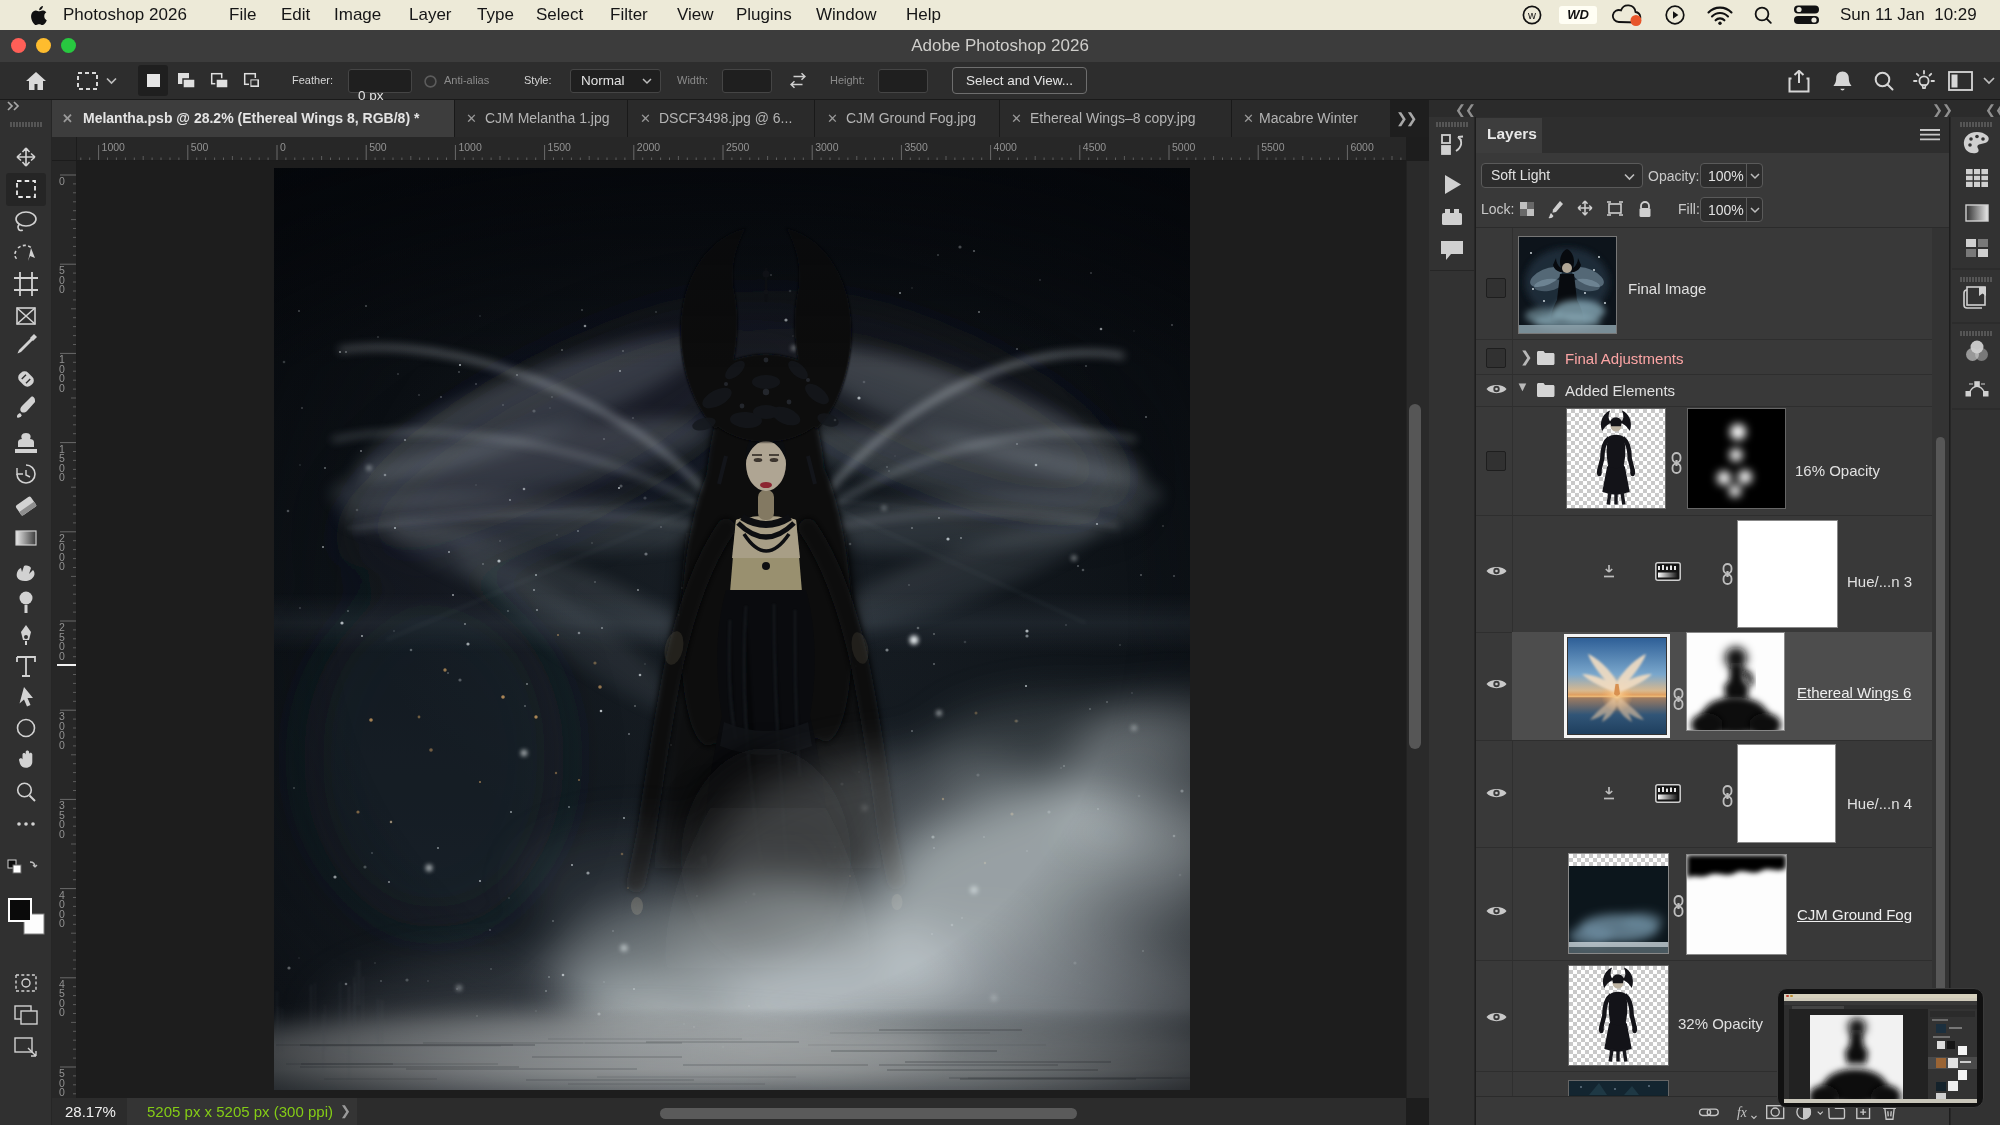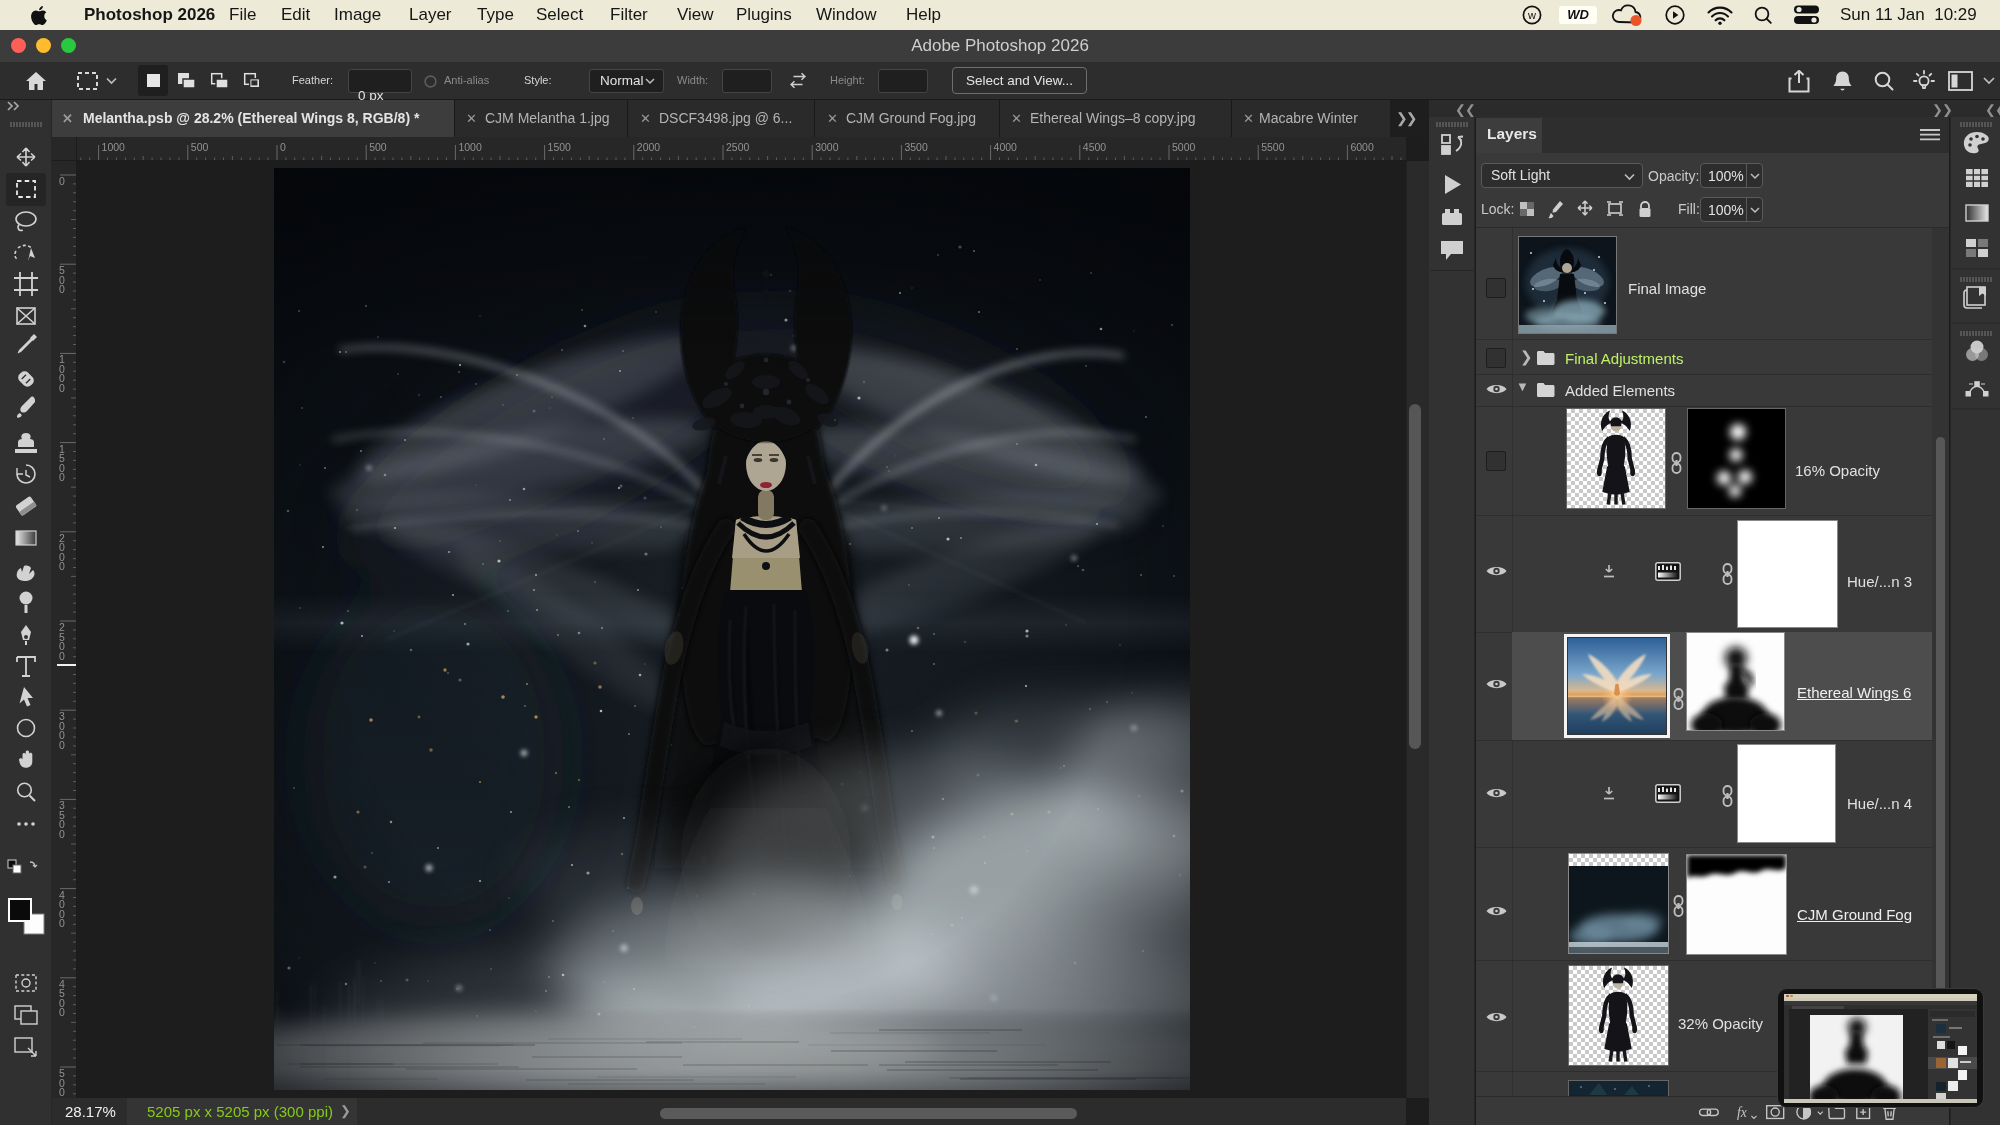--- a/index.html
+++ b/index.html
@@ -41,21 +41,21 @@
 .checker{background:conic-gradient(#c9c9c9 25%,#ffffff 0 50%,#c9c9c9 0 75%,#ffffff 0);background-size:8px 8px}
 .thumbb{position:absolute;border:1px solid #555}
 </style></head>
 <body>
 <div id="stage">
 
 <div class="abs" id="menubar">
  <svg class="abs" style="left:29px;top:6px" width="18" height="20" viewBox="0 0 18 20">
         <path d="M12.9 10.6c0-2.6 2.1-3.8 2.2-3.9-1.2-1.8-3.1-2-3.7-2-1.6-.2-3.1.9-3.9.9-.8 0-2-.9-3.4-.9C2.4 4.8.8 5.8-.1 7.4c-1.8 3.1-.5 7.7 1.3 10.2.8 1.2 1.8 2.6 3.2 2.5 1.3-.1 1.8-.8 3.3-.8 1.5 0 2 .8 3.4.8 1.4 0 2.3-1.2 3.1-2.4.9-1.4 1.3-2.7 1.3-2.8-.1 0-2.6-1-2.6-4.3zM10.4 3c.7-.8 1.1-1.9 1-3-1 0-2.1.7-2.8 1.5-.6.7-1.2 1.8-1 2.9 1.1.1 2.2-.6 2.8-1.4z" fill="#111" transform="translate(3,0) scale(.95)"></path>
       </svg>
- <div class="mi" style="left:84px;font-weight:bold">Photoshop 2026</div>
+ <div class="mi" style="left:63px;font-weight:normal">Photoshop 2026</div>
  <div class="mi" style="left:229px">File</div>
  <div class="mi" style="left:281px">Edit</div>
  <div class="mi" style="left:334px">Image</div>
  <div class="mi" style="left:409px">Layer</div>
  <div class="mi" style="left:477px">Type</div>
  <div class="mi" style="left:536px">Select</div>
  <div class="mi" style="left:610px">Filter</div>
  <div class="mi" style="left:677px">View</div>
  <div class="mi" style="left:736px">Plugins</div>
  <div class="mi" style="left:816px">Window</div>
@@ -123,21 +123,21 @@
         <rect x="6.7" y="6.7" width="10" height="9" fill="#e0e0e0" stroke="#2d2d2d" stroke-width="1.4"></rect>
         <rect x="8.4" y="8.4" width="6" height="5" fill="#2d2d2d"></rect>
       </svg>
  <div class="lbl" style="left:292px">Feather:</div>
  <div class="inbox" style="left:348px;width:64px;padding:18px 0 0 9px">0 px</div>
  <svg class="abs" style="left:424px;top:13px" width="13" height="13">
         <circle cx="6.5" cy="6.5" r="5.4" fill="none" stroke="#5c5c5c" stroke-width="1.6"></circle>
       </svg>
  <div class="lbl dim" style="left:444px">Anti-alias</div>
  <div class="lbl" style="left:524px">Style:</div>
- <div class="inbox" style="left:589px;width:75px;padding:3px 0 4px 10px">Normal<svg class="abs" style="right:8px;top:8px" width="10" height="7" viewBox="0 0 10 7">
+ <div class="inbox" style="left:570px;width:91px;padding:3px 0 4px 10px">Normal<svg class="abs" style="right:8px;top:8px" width="10" height="7" viewBox="0 0 10 7">
           <path d="M1 1l4 4 4-4" fill="none" stroke="#bdbdbd" stroke-width="1.5"></path>
         </svg></div>
  <div class="lbl dim" style="left:677px">Width:</div>
  <div class="inbox" style="left:722px;width:50px"></div>
  <svg class="abs" style="left:789px;top:10px" width="18" height="17" viewBox="0 0 18 17">
         <path d="M4.5 4.5h11m-3-3.2l3.4 3.2-3.4 3.2M13.5 12.5h-11m3 -3.2L2.1 12.5l3.4 3.2" fill="none" stroke="#cfcfcf" stroke-width="1.5"></path>
       </svg>
  <div class="lbl dim" style="left:830px">Height:</div>
  <div class="inbox" style="left:878px;width:50px"></div>
  <div class="abs" style="left:952px;top:5px;width:135px;height:27px;border:1px solid #6e6e6e;border-radius:4px;color:#e4e4e4;font-size:13.5px;text-align:center;line-height:25px">Select and View...</div>
@@ -1298,21 +1298,21 @@
             <circle cx="75" cy="33" r="0.9"></circle>
           </g>
 </svg></div>
 <div class="rowlab" style="left:152px;top:163px;color:#e0e0e0">Final Image</div>
 <div class="abs" style="left:0;top:222px;width:456px;height:1px;background:#2e2e2e"></div>
 <div class="abs cbox" style="left:10px;top:231px"></div>
 <div class="abs" style="left:44px;top:231px;color:#b9b9b9;font-size:15px">❯</div>
 <svg class="abs" style="left:60px;top:233px" width="19" height="15" viewBox="0 0 19 15">
         <path d="M1 2.5C1 1.7 1.7 1 2.5 1h5l1.5 2h8c.8 0 1.5.7 1.5 1.5v9c0 .8-.7 1.5-1.5 1.5h-15C1.7 15 1 14.3 1 13.5z" fill="#d4d4d4"></path>
       </svg>
-<div class="rowlab" style="left:89px;top:233px;color:#bef264">Final Adjustments</div>
+<div class="rowlab" style="left:89px;top:233px;color:#fca5a5">Final Adjustments</div>
 <div class="abs" style="left:0;top:257px;width:456px;height:1px;background:#2e2e2e"></div>
 <svg class="abs" style="left:10px;top:265px" width="21" height="14" viewBox="0 0 21 14">
         <path d="M.5 7C4 1.5 17 1.5 20.5 7 17 12.5 4 12.5.5 7z" fill="#c9c9c9"></path>
         <circle cx="10.5" cy="7" r="3.2" fill="#3a3a3a"></circle>
         <circle cx="10.5" cy="7" r="1.3" fill="#c9c9c9"></circle>
       </svg>
 <div class="abs" style="left:40px;top:262px;color:#b9b9b9;font-size:13px">▼</div>
 <svg class="abs" style="left:60px;top:265px" width="19" height="15" viewBox="0 0 19 15">
         <path d="M1 2.5C1 1.7 1.7 1 2.5 1h5l1.5 2h8c.8 0 1.5.7 1.5 1.5v9c0 .8-.7 1.5-1.5 1.5h-15C1.7 15 1 14.3 1 13.5z" fill="#d4d4d4"></path>
       </svg>

